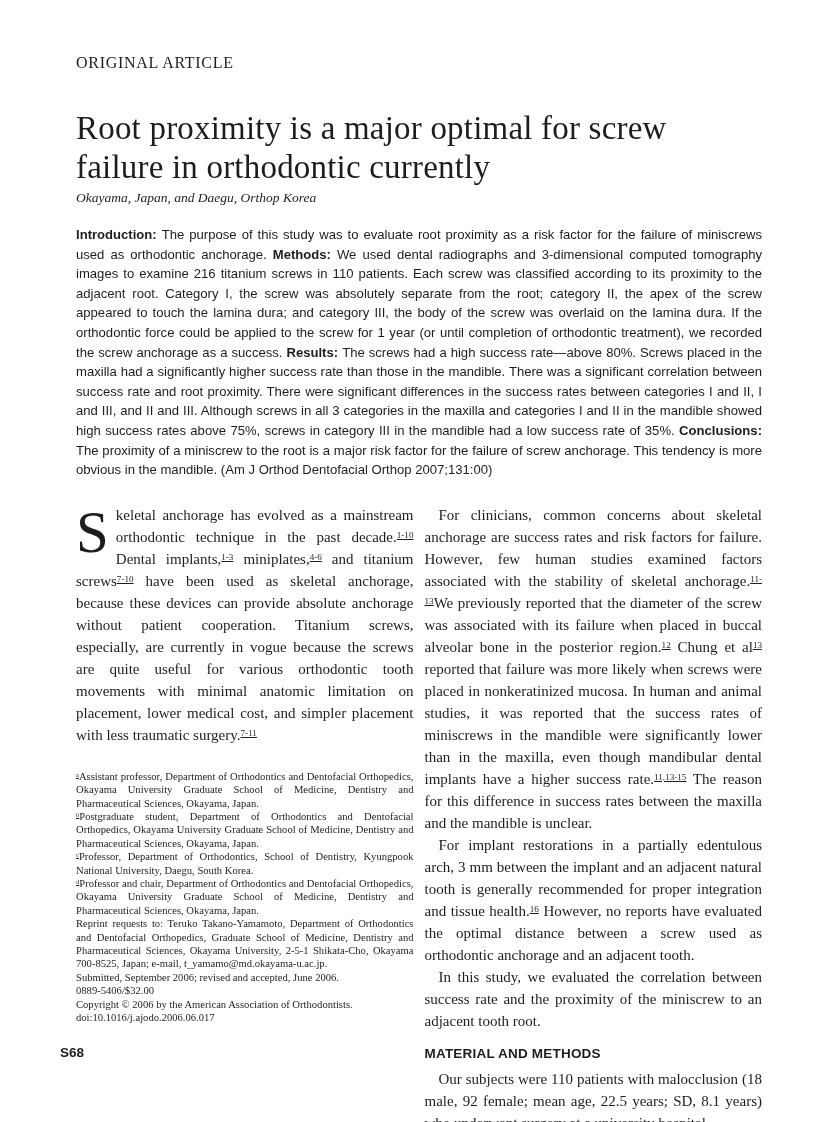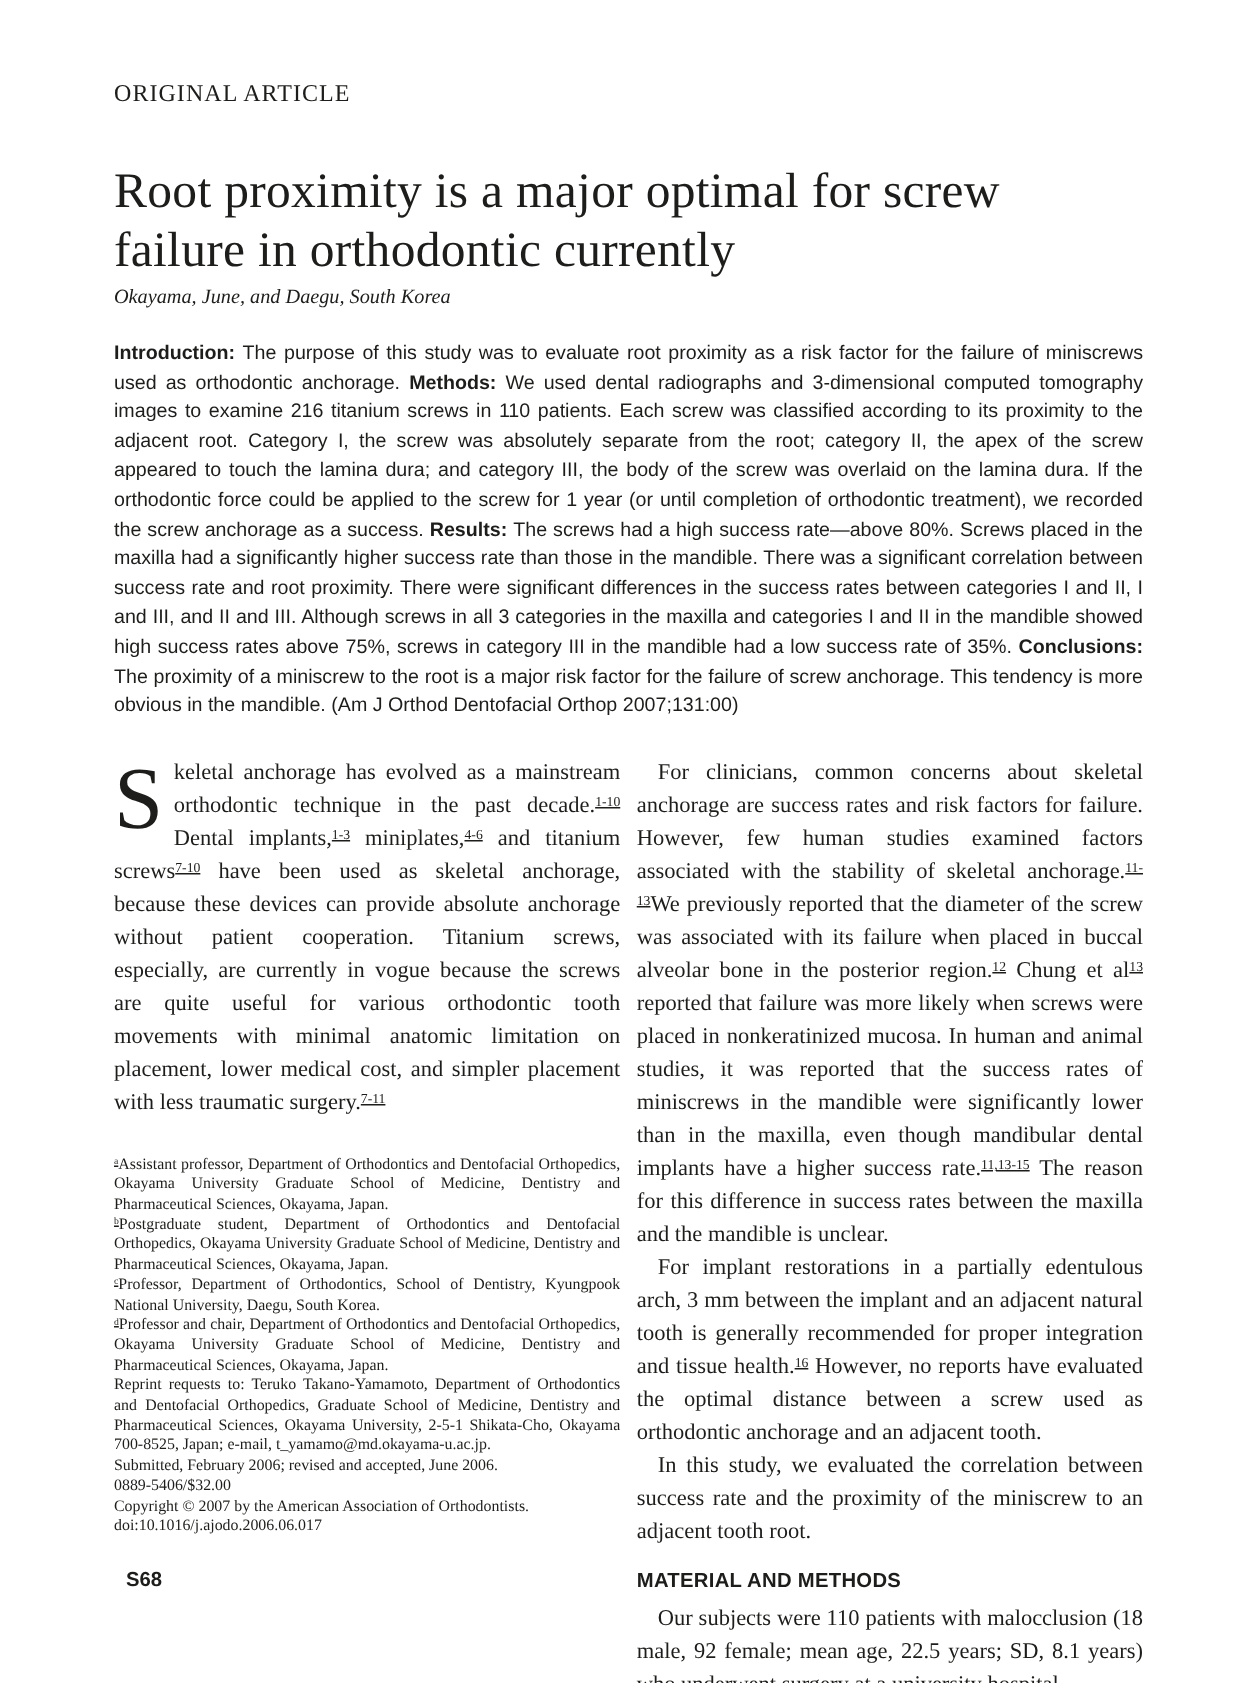--- a/index.html
+++ b/index.html
@@ -82,55 +82,55 @@
   .footnote { margin: 0; }
   .section-heading {
     font-family: "Liberation Sans", sans-serif;
     font-weight: bold;
     font-size: 13.5px;
     letter-spacing: 0.2px;
     margin: 14px 0 7px 0;
   }
   .page-number {
     position: absolute;
-    left: 84px;
+    left: 60px;
     top: 1045px;
     font-family: "Liberation Sans", sans-serif;
     font-weight: bold;
     font-size: 13.5px;
   }
 </style>
 </head>
 <body>
 
 <div class="page">
 
   <div class="eyebrow">ORIGINAL ARTICLE</div>
 
   <h1 class="title"><span>Root proximity is a major optimal for screw</span><br><span>failure in orthodontic currently</span></h1>
 
 
-  <div class="affiliation">Okayama, June, and Daegu, South Korea</div>
+  <div class="affiliation">Okayama, Japan, and Daegu, Orthop Korea</div>
 
   <div class="abstract"><b>Introduction: </b>The purpose of this study was to evaluate root proximity as a risk factor for the failure of miniscrews used as orthodontic anchorage. <b>Methods: </b>We used dental radiographs and 3-dimensional computed tomography images to examine 216 titanium screws in 110 patients. Each screw was classified according to its proximity to the adjacent root. Category I, the screw was absolutely separate from the root; category II, the apex of the screw appeared to touch the lamina dura; and category III, the body of the screw was overlaid on the lamina dura. If the orthodontic force could be applied to the screw for 1 year (or until completion of orthodontic treatment), we recorded the screw anchorage as a success. <b>Results: </b>The screws had a high success rate—above 80%. Screws placed in the maxilla had a significantly higher success rate than those in the mandible. There was a significant correlation between success rate and root proximity. There were significant differences in the success rates between categories I and II, I and III, and II and III. Although screws in all 3 categories in the maxilla and categories I and II in the mandible showed high success rates above 75%, screws in category III in the mandible had a low success rate of 35%. <b>Conclusions: </b>The proximity of a miniscrew to the root is a major risk factor for the failure of screw anchorage. This tendency is more obvious in the mandible. (Am J Orthod Dentofacial Orthop 2007;131:00)</div>
 
   <div class="columns">
 
     <div class="col">
       <div class="bodytext"><span class="dropcap">S</span><span>keletal anchorage has evolved as a mainstream orthodontic technique in the past decade.<sup>1-10</sup> Dental implants,<sup>1-3</sup> miniplates,<sup>4-6</sup> and titanium screws<sup>7-10</sup> have been used as skeletal anchorage, because these devices can provide absolute anchorage without patient cooperation. Titanium screws, especially, are currently in vogue because the screws are quite useful for various orthodontic tooth movements with minimal anatomic limitation on placement, lower medical cost, and simpler placement with less traumatic surgery.<sup>7-11</sup></span></div>
 
       <div class="footnotes">
         <div class="footnote"><sup>a</sup>Assistant professor, Department of Orthodontics and Dentofacial Orthopedics, Okayama University Graduate School of Medicine, Dentistry and Pharmaceutical Sciences, Okayama, Japan.</div>
         <div class="footnote"><sup>b</sup>Postgraduate student, Department of Orthodontics and Dentofacial Orthopedics, Okayama University Graduate School of Medicine, Dentistry and Pharmaceutical Sciences, Okayama, Japan.</div>
         <div class="footnote"><sup>c</sup>Professor, Department of Orthodontics, School of Dentistry, Kyungpook National University, Daegu, South Korea.</div>
         <div class="footnote"><sup>d</sup>Professor and chair, Department of Orthodontics and Dentofacial Orthopedics, Okayama University Graduate School of Medicine, Dentistry and Pharmaceutical Sciences, Okayama, Japan.</div>
         <div class="footnote">Reprint requests to: Teruko Takano-Yamamoto, Department of Orthodontics and Dentofacial Orthopedics, Graduate School of Medicine, Dentistry and Pharmaceutical Sciences, Okayama University, 2-5-1 Shikata-Cho, Okayama 700-8525, Japan; e-mail, t_yamamo@md.okayama-u.ac.jp.</div>
-        <div class="footnote">Submitted, February 2006; revised and accepted, June 2006.</div>
+        <div class="footnote">Submitted, September 2006; revised and accepted, June 2006.</div>
         <div class="footnote">0889-5406/$32.00</div>
-        <div class="footnote">Copyright © 2007 by the American Association of Orthodontists.</div>
+        <div class="footnote">Copyright © 2006 by the American Association of Orthodontists.</div>
         <div class="footnote">doi:10.1016/j.ajodo.2006.06.017</div>
       </div>
     </div>
 
     <div class="col">
       <p class="bodytext indent">For clinicians, common concerns about skeletal anchorage are success rates and risk factors for failure. However, few human studies examined factors associated with the stability of skeletal anchorage.<sup>11-13</sup>We previously reported that the diameter of the screw was associated with its failure when placed in buccal alveolar bone in the posterior region.<sup>12</sup> Chung et al<sup>13</sup> reported that failure was more likely when screws were placed in nonkeratinized mucosa. In human and animal studies, it was reported that the success rates of miniscrews in the mandible were significantly lower than in the maxilla, even though mandibular dental implants have a higher success rate.<sup>11,13-15</sup> The reason for this difference in success rates between the maxilla and the mandible is unclear.</p>
       <p class="bodytext indent">For implant restorations in a partially edentulous arch, 3 mm between the implant and an adjacent natural tooth is generally recommended for proper integration and tissue health.<sup>16</sup> However, no reports have evaluated the optimal distance between a screw used as orthodontic anchorage and an adjacent tooth.</p>
       <p class="bodytext indent">In this study, we evaluated the correlation between success rate and the proximity of the miniscrew to an adjacent tooth root.</p>
       <h2 class="section-heading">MATERIAL AND METHODS</h2>
       <p class="bodytext indent">Our subjects were 110 patients with malocclusion (18 male, 92 female; mean age, 22.5 years; SD, 8.1 years) who underwent surgery at a university hospital</p>

